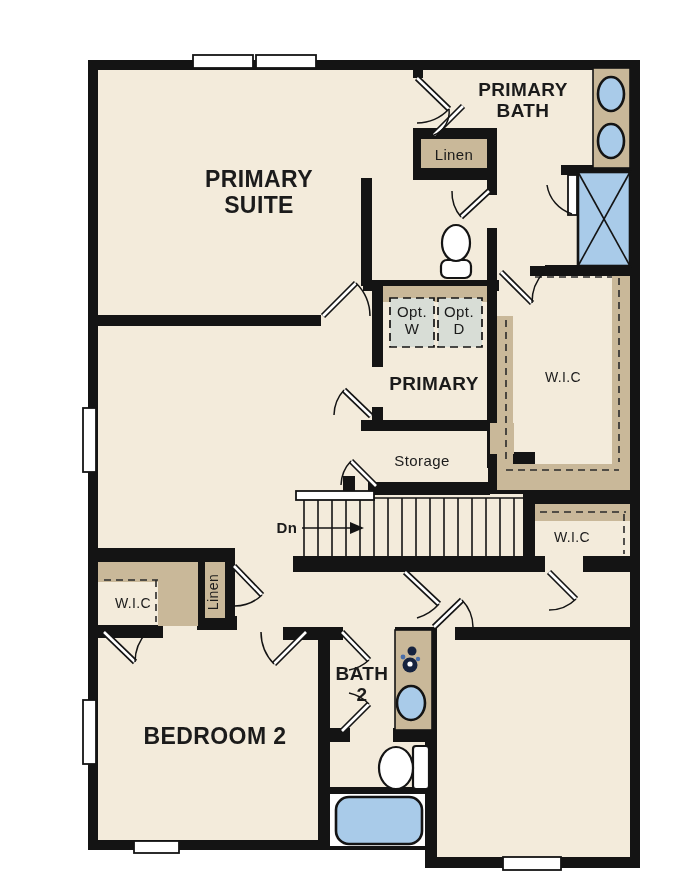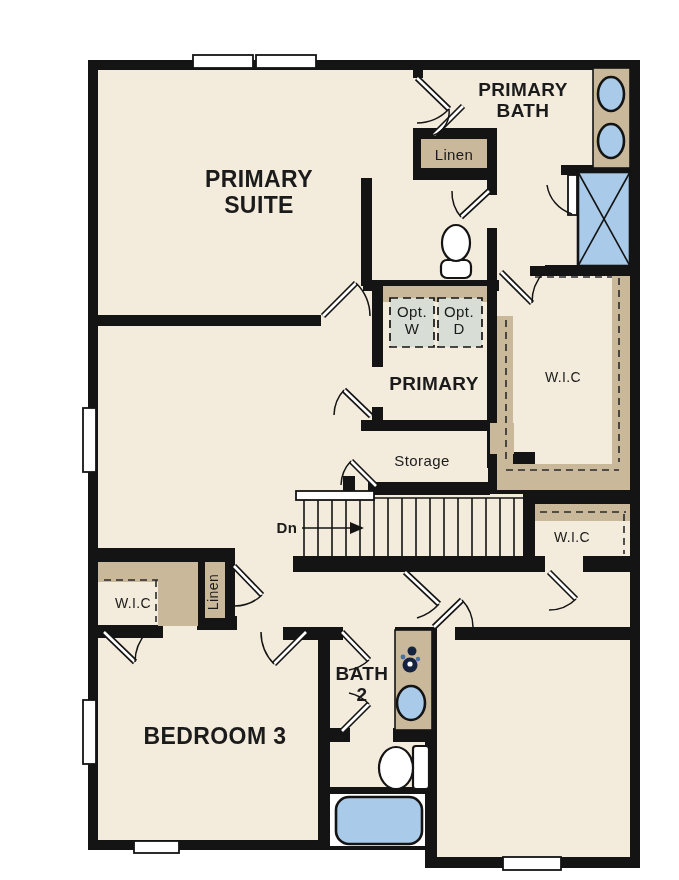--- a/index.html
+++ b/index.html
@@ -266,16 +266,16 @@
 W</div>
 <div class="room-label small" style="left:459px;top:321px;">Opt.
 D</div>
 <div class="room-label med" style="left:434px;top:384px;">PRIMARY</div>
 <div class="room-label tiny" style="left:563px;top:378px;">W.I.C</div>
 <div class="room-label small" style="left:422px;top:461px;">Storage</div>
 <div class="room-label dn" style="left:287px;top:528px;">Dn</div>
 <div class="room-label tiny" style="left:572px;top:538px;">W.I.C</div>
 <div class="room-label tiny" style="left:133px;top:604px;">W.I.C</div>
 <div class="room-label tiny vertical" style="left:214px;top:592px;">Linen</div>
-<div class="room-label big" style="left:215px;top:737px;">BEDROOM 3</div>
+<div class="room-label big" style="left:215px;top:737px;">BEDROOM 2</div>
 <div class="room-label med" style="left:362px;top:684px;">BATH
 2</div>
 </div>
 
 </body></html>

